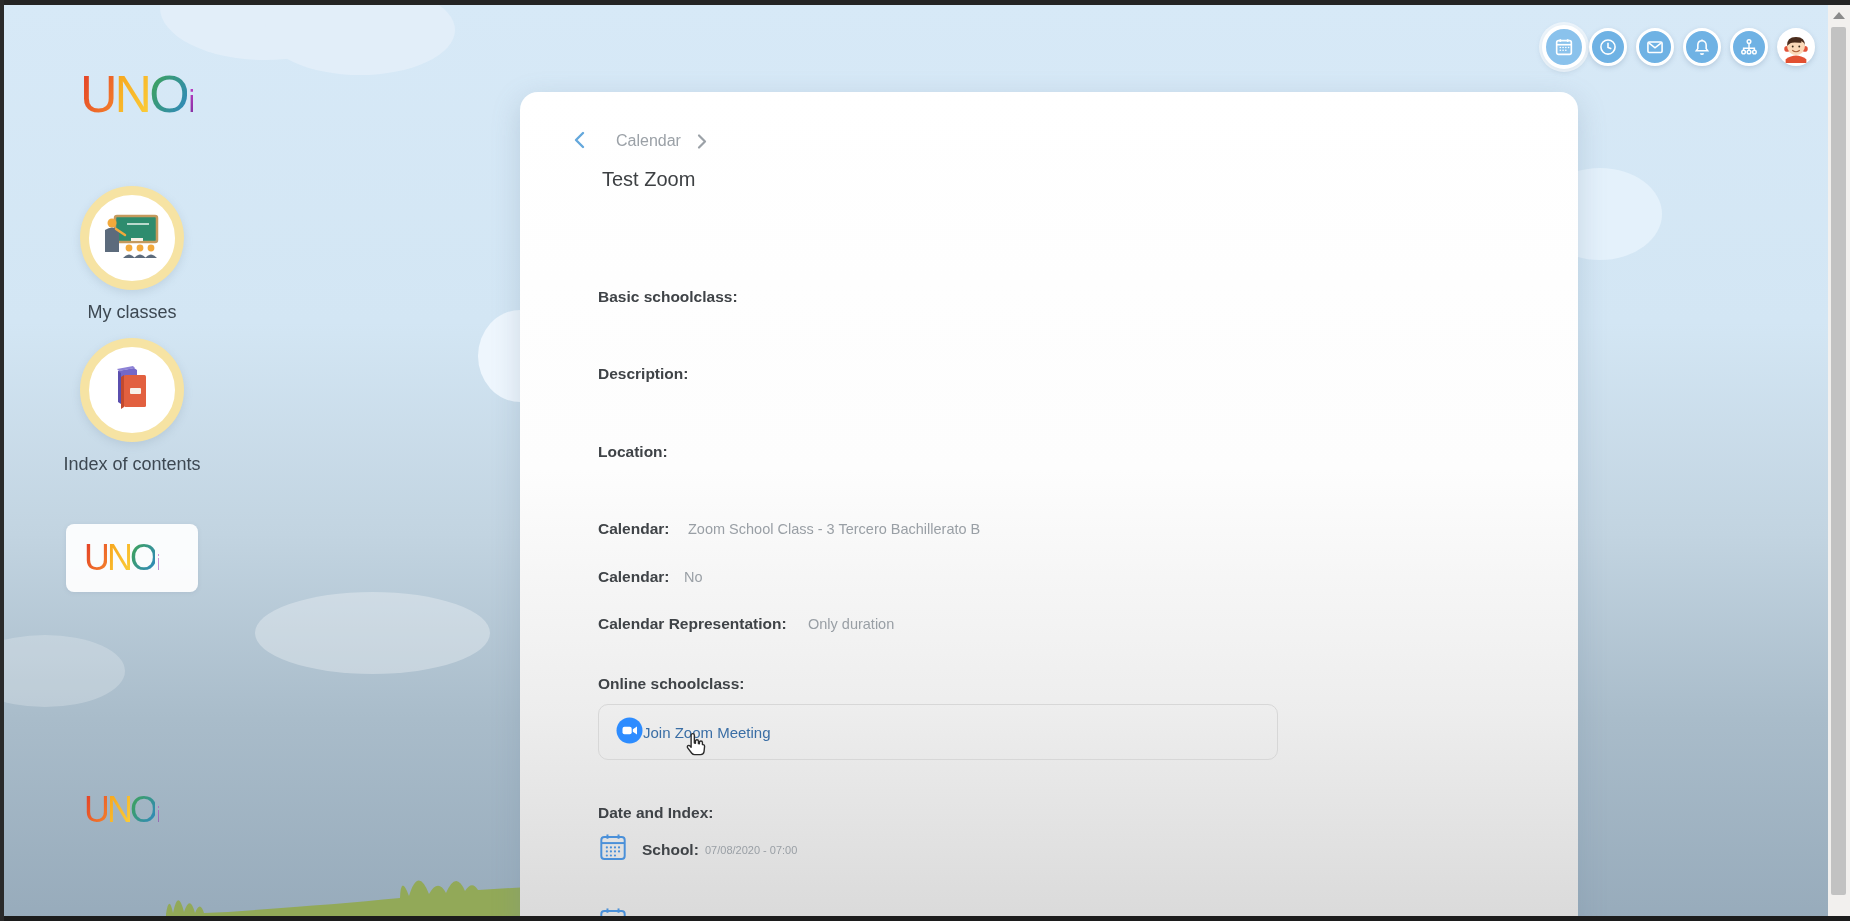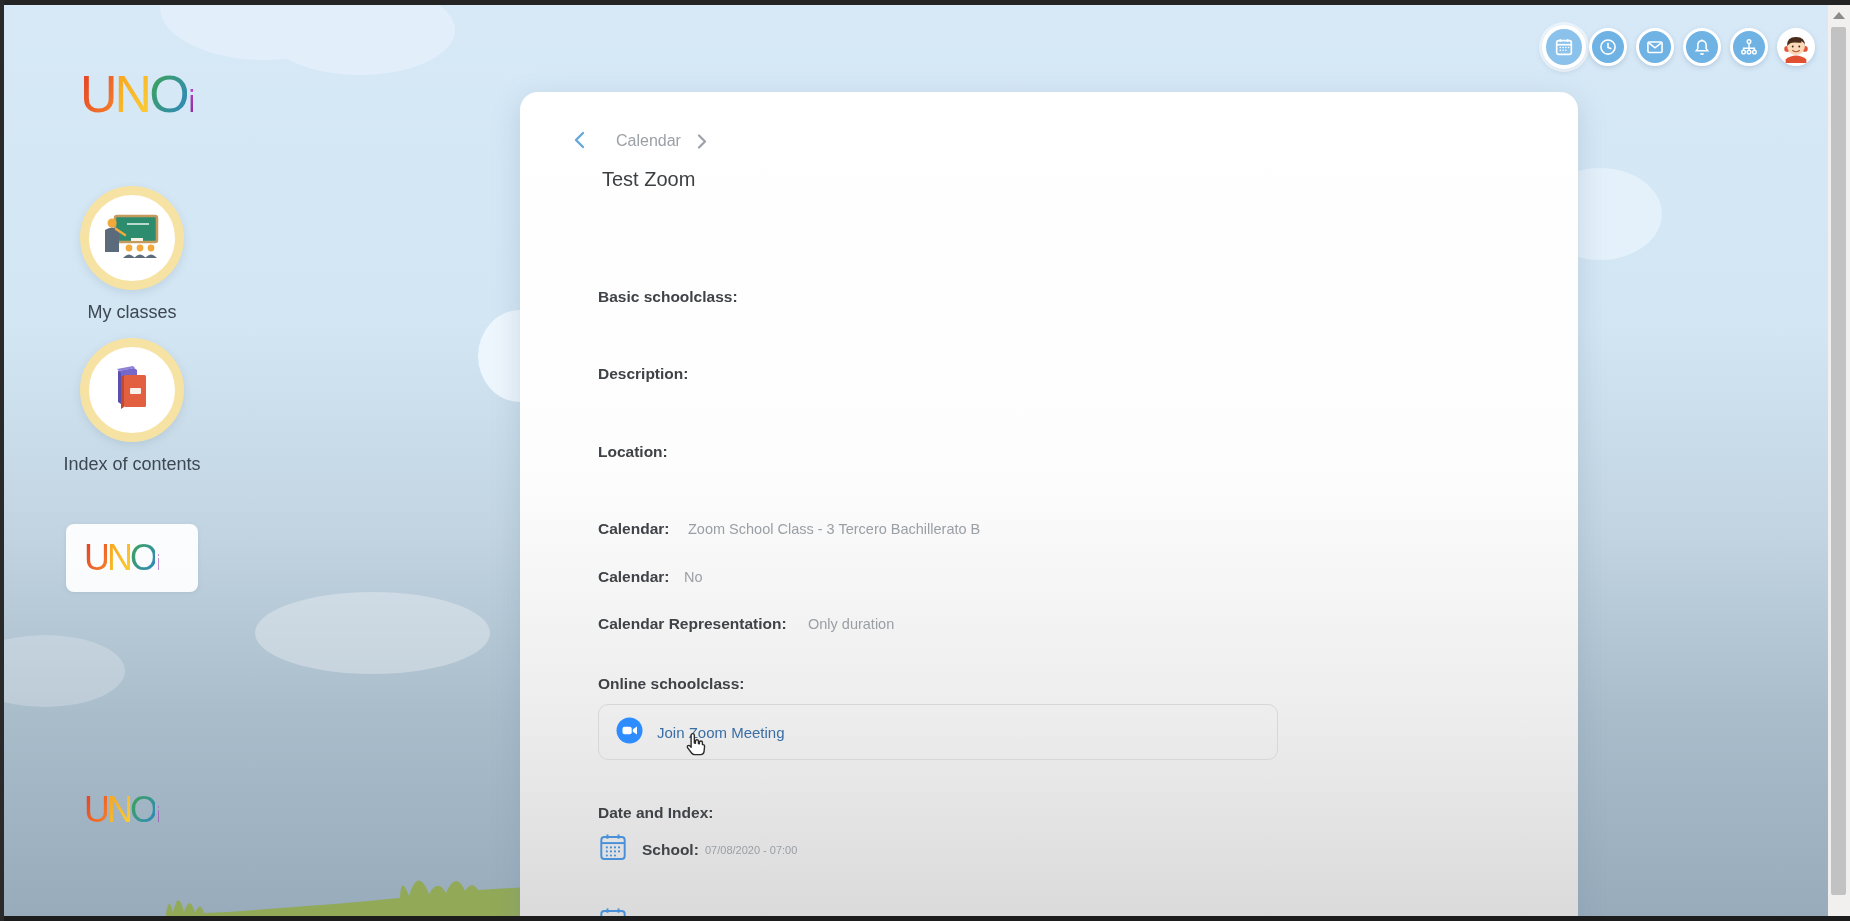--- a/index.html
+++ b/index.html
@@ -72,21 +72,21 @@
   .bc-label { margin-left:14px; font-size:16px; color:#9ba1a7; cursor:pointer; }
   .bc-fwd { cursor:pointer; display:flex; }
 
   .page-title { position:absolute; left:82px; top:76px; font-size:20px; font-weight:400; color:#3d4043;text-align:center; }
 
   .f-label { position:absolute; left:78px; font-size:15.5px; font-weight:600; color:#3f4347; }
   .f-value { position:absolute; font-size:14.5px; color:#999fa5; }
 
   .join-btn { position:absolute; left:78px; top:612px; width:680px; height:56px; border:1px solid #d7d7d7;
     border-radius:10px; display:flex; align-items:center; padding-left:17px; cursor:pointer; background:transparent; }
-  .join-txt { margin-left:14px; font-size:15px; color:#3a6ea5; }
+  .join-txt { font-size:15px; color:#3a6ea5; }
 
   .dt-row { position:absolute; left:78px; display:flex; align-items:center; }
   .dt-label { margin-left:14px; font-size:15.5px; font-weight:600; color:#3f4347; width:55px; }
   .dt-value { margin-left:8px; font-size:11px; color:#999fa5; }
 
   .cursor-hand { position:absolute; left:162px; top:640px; z-index:30; }
 </style>
 </head>
 <body>
 

